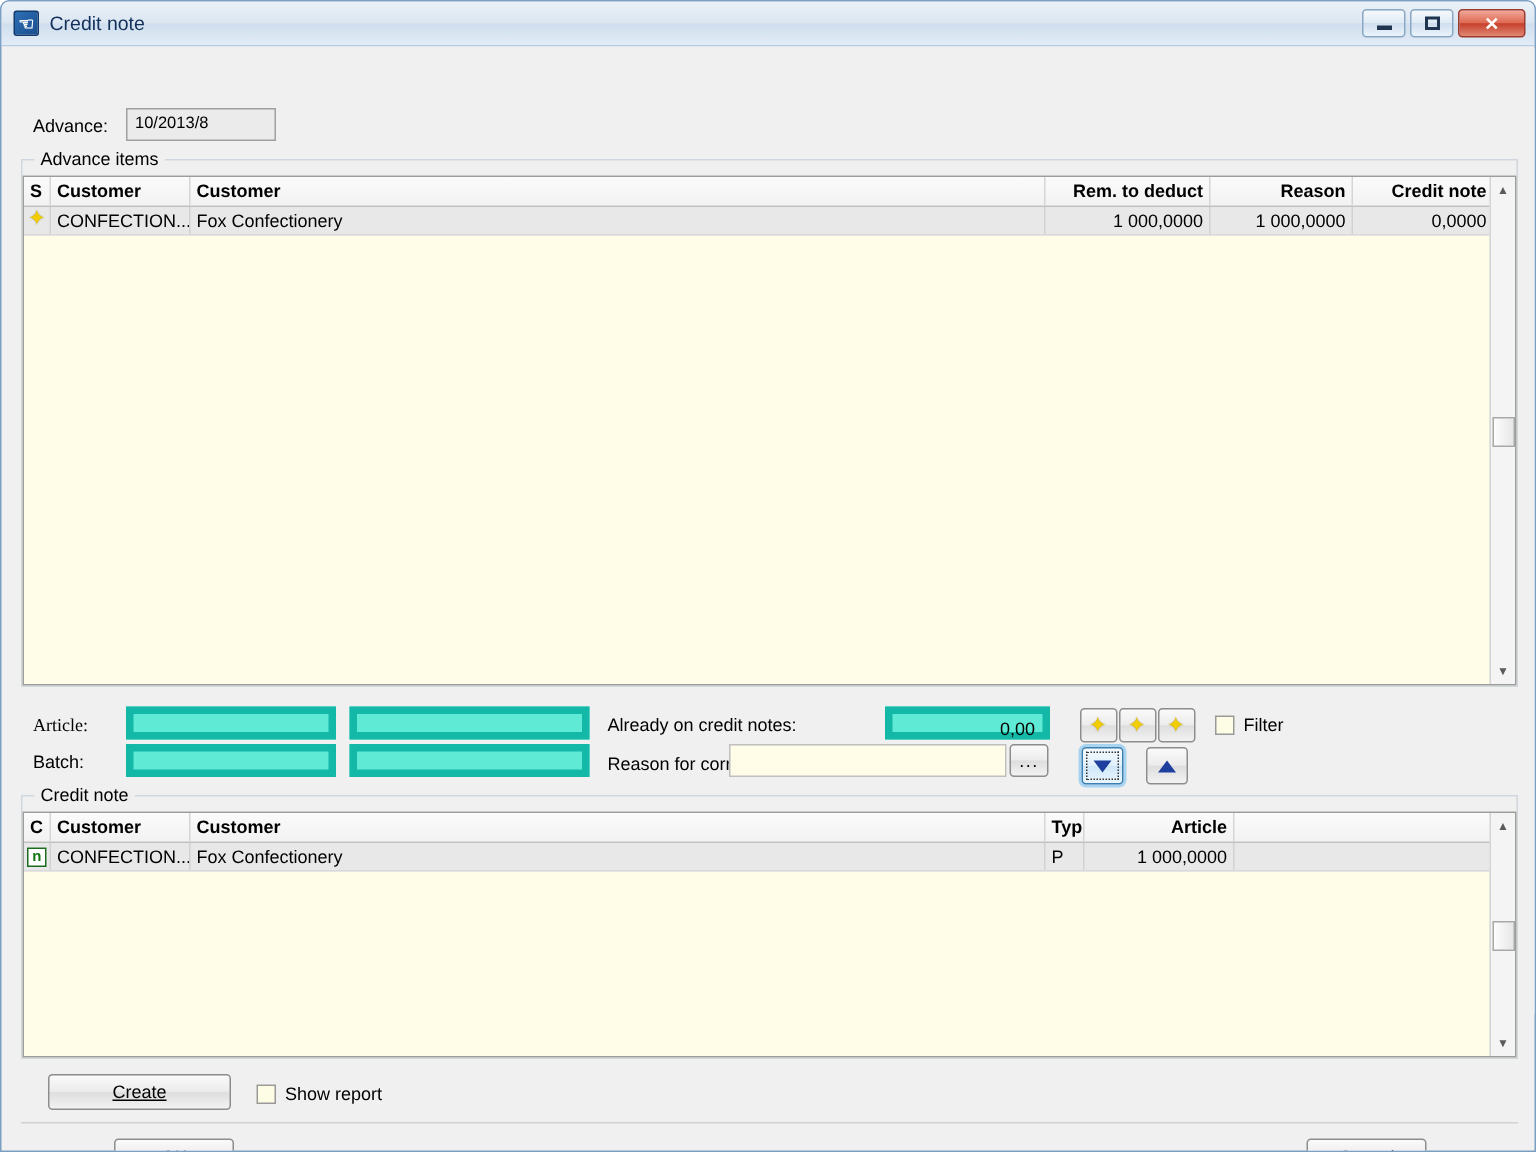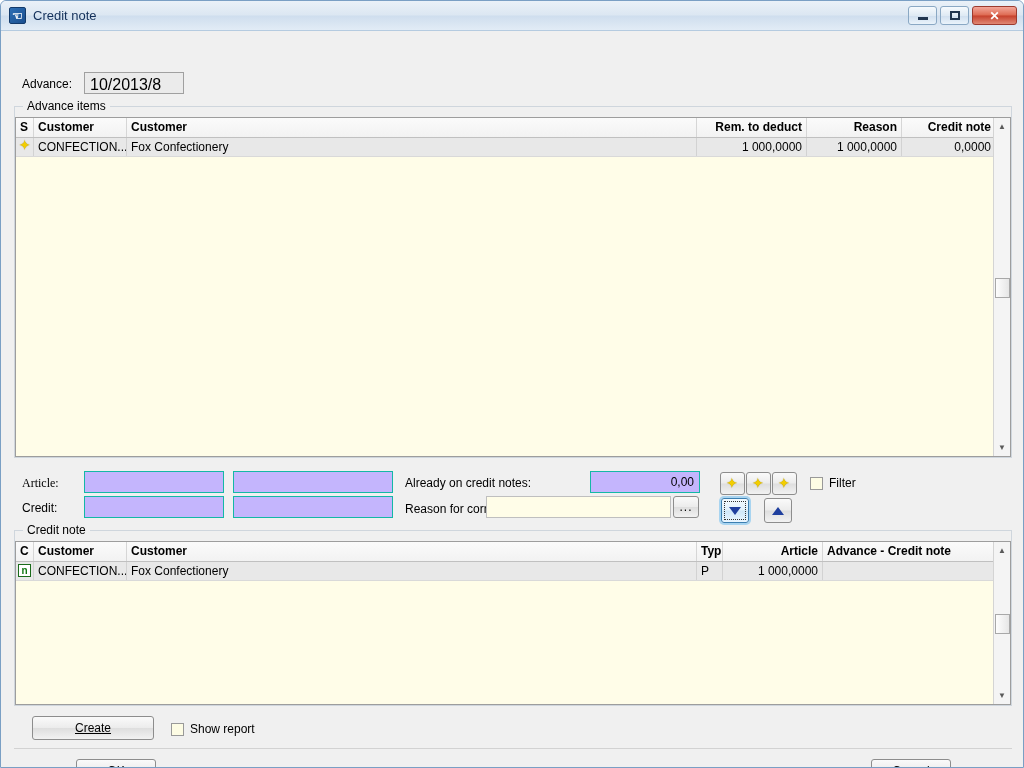--- a/index.html
+++ b/index.html
@@ -70,21 +70,21 @@
   .lbl { color: #000000; font-size: 12px; }
 
   
   .advance-label { position: absolute; left: 20px; top: 45px; }
   .advance-field {
     position: absolute; left: 82px; top: 40px;
     width: 100px; height: 22px;
     background: #ebebeb;
     border: 1px solid #a0a0a0;
     padding: 3px 5px;
-    color: #000; font-size: 16px;
+    color: #000; font-size: 11px;
   }
 
   
   .group { position: absolute; border: 1px solid #cfd6dd; }
   .group-title {
     position: absolute; top: -8px; left: 8px;
     background: #f0f0f0;
     padding: 0 4px;
     font-size: 12px; color: #000;
   }
@@ -155,22 +155,22 @@
     width: 15px; height: 20px;
     background: linear-gradient(to right, #fdfdfd, #e6e6e6);
     border: 1px solid #a8a8a8;
   }
 
   
   .mid-label { position: absolute; font-size: 12px; color: #000; }
   .inp {
     position: absolute;
     height: 22px;
-    border: 1px solid #14b8a6;
-    background: #c4b5fd;
+    border: 5px solid #14b8a6;
+    background: #5eead4;
     padding: 3px 5px;
     font-size: 12px; color: #000;
   }
   .inp.val { text-align: right; }
   .inp.yellow { background: #fffde8; border: 1px solid #bfbfbf; }
 
   .btn {
     border: 1px solid #8d8d8d;
     border-radius: 3px;
     background: linear-gradient(to bottom, #fafafa 0%, #ececec 48%, #dedede 52%, #f2f2f2 100%);
@@ -272,21 +272,21 @@
         <div class="sb-btn up">▲</div>
         <div class="sb-thumb" style="top:160px;"></div>
         <div class="sb-btn down">▼</div>
       </div>
     </div>
 
     <div class="lbl mid-label" style="left:20px; top:444px;font-family:Liberation Serif, serif;">Article:</div>
     <div class="inp" style="left:82px; top:439px; width:140px;"></div>
     <div class="inp" style="left:231px; top:439px; width:160px;"></div>
 
-    <div class="lbl mid-label" style="left:20px; top:469px;">Credit:</div>
+    <div class="lbl mid-label" style="left:20px; top:469px;">Batch:</div>
     <div class="inp" style="left:82px; top:464px; width:140px;"></div>
     <div class="inp" style="left:231px; top:464px; width:160px;"></div>
 
     <div class="lbl mid-label" style="left:403px; top:444px;">Already on credit notes:</div>
     <div class="inp val" style="left:588px; top:439px; width:110px;">0,00</div>
 
     <div class="lbl mid-label" style="left:403px; top:470px;">Reason for corre</div>
     <div class="inp yellow" style="left:484px; top:464px; width:185px;"></div>
     <div class="btn ellipsis-btn" style="left:671px; top:464px;">...</div>
 
@@ -317,21 +317,20 @@
       <span class="group-title">Credit note</span>
     </div>
 
     <div class="grid-wrap" style="left:13px; top:509px; width:996px; height:164px;">
       <div class="grid-head">
         <div class="cell" style="width:18px;">C</div>
         <div class="cell" style="width:93px;">Customer</div>
         <div class="cell" style="width:570px;">Customer</div>
         <div class="cell" style="width:26px;">Type</div>
         <div class="cell num" style="width:100px;">Article</div>
-        <div class="cell" style="width:172px; border-right:none;">Advance - Credit note</div>
       </div>
       <div class="grid-row">
         <div class="cell icon" style="width:18px;"><span class="nicon">n</span></div>
         <div class="cell" style="width:93px;">CONFECTION...</div>
         <div class="cell" style="width:570px;">Fox Confectionery</div>
         <div class="cell" style="width:26px;">P</div>
         <div class="cell num" style="width:100px;">1 000,0000</div>
         <div class="cell" style="width:172px; border-right:none;"></div>
       </div>
 

